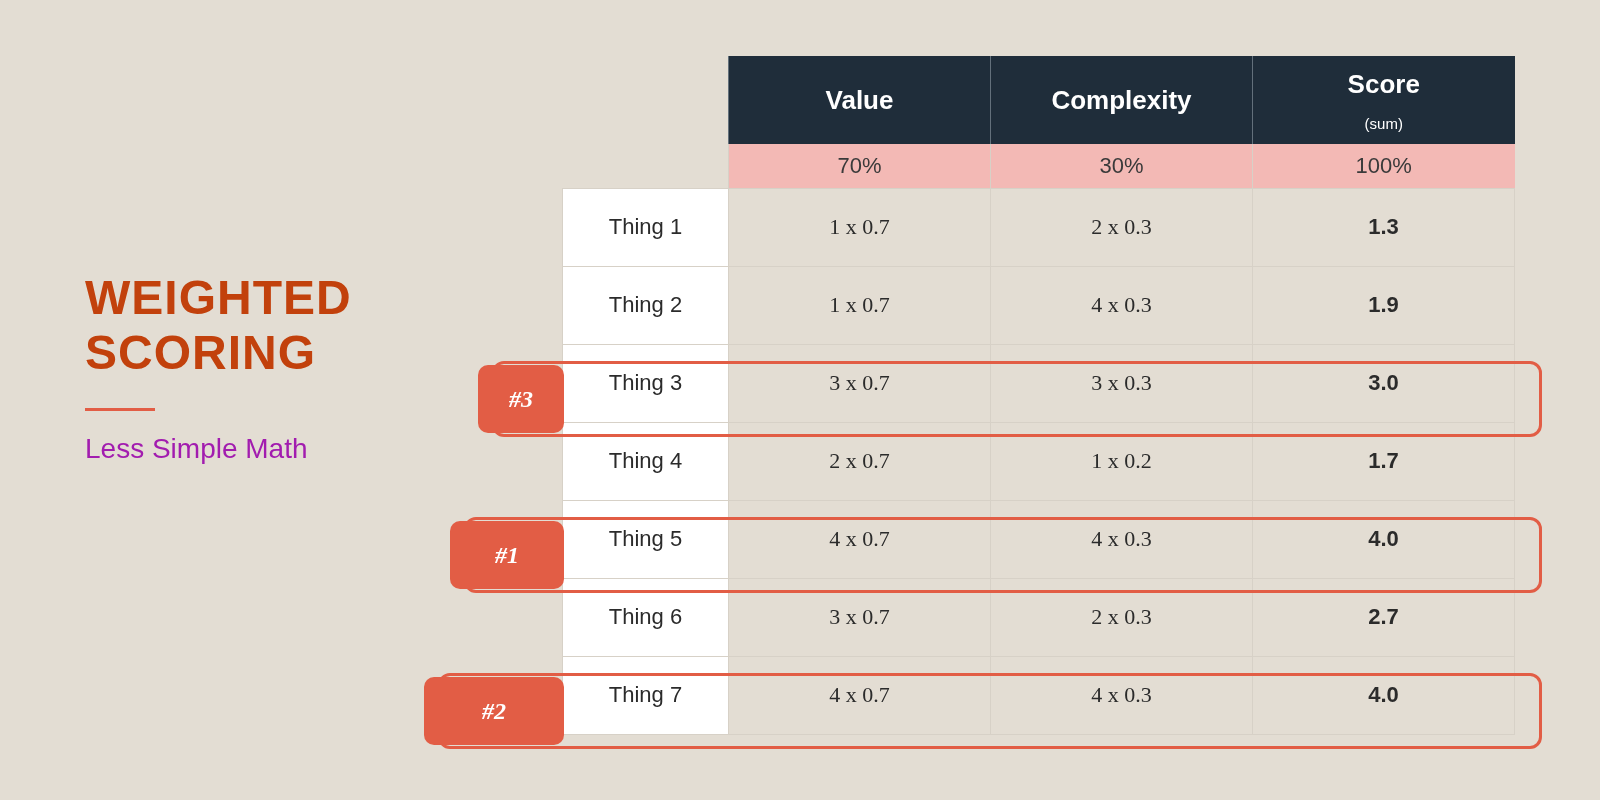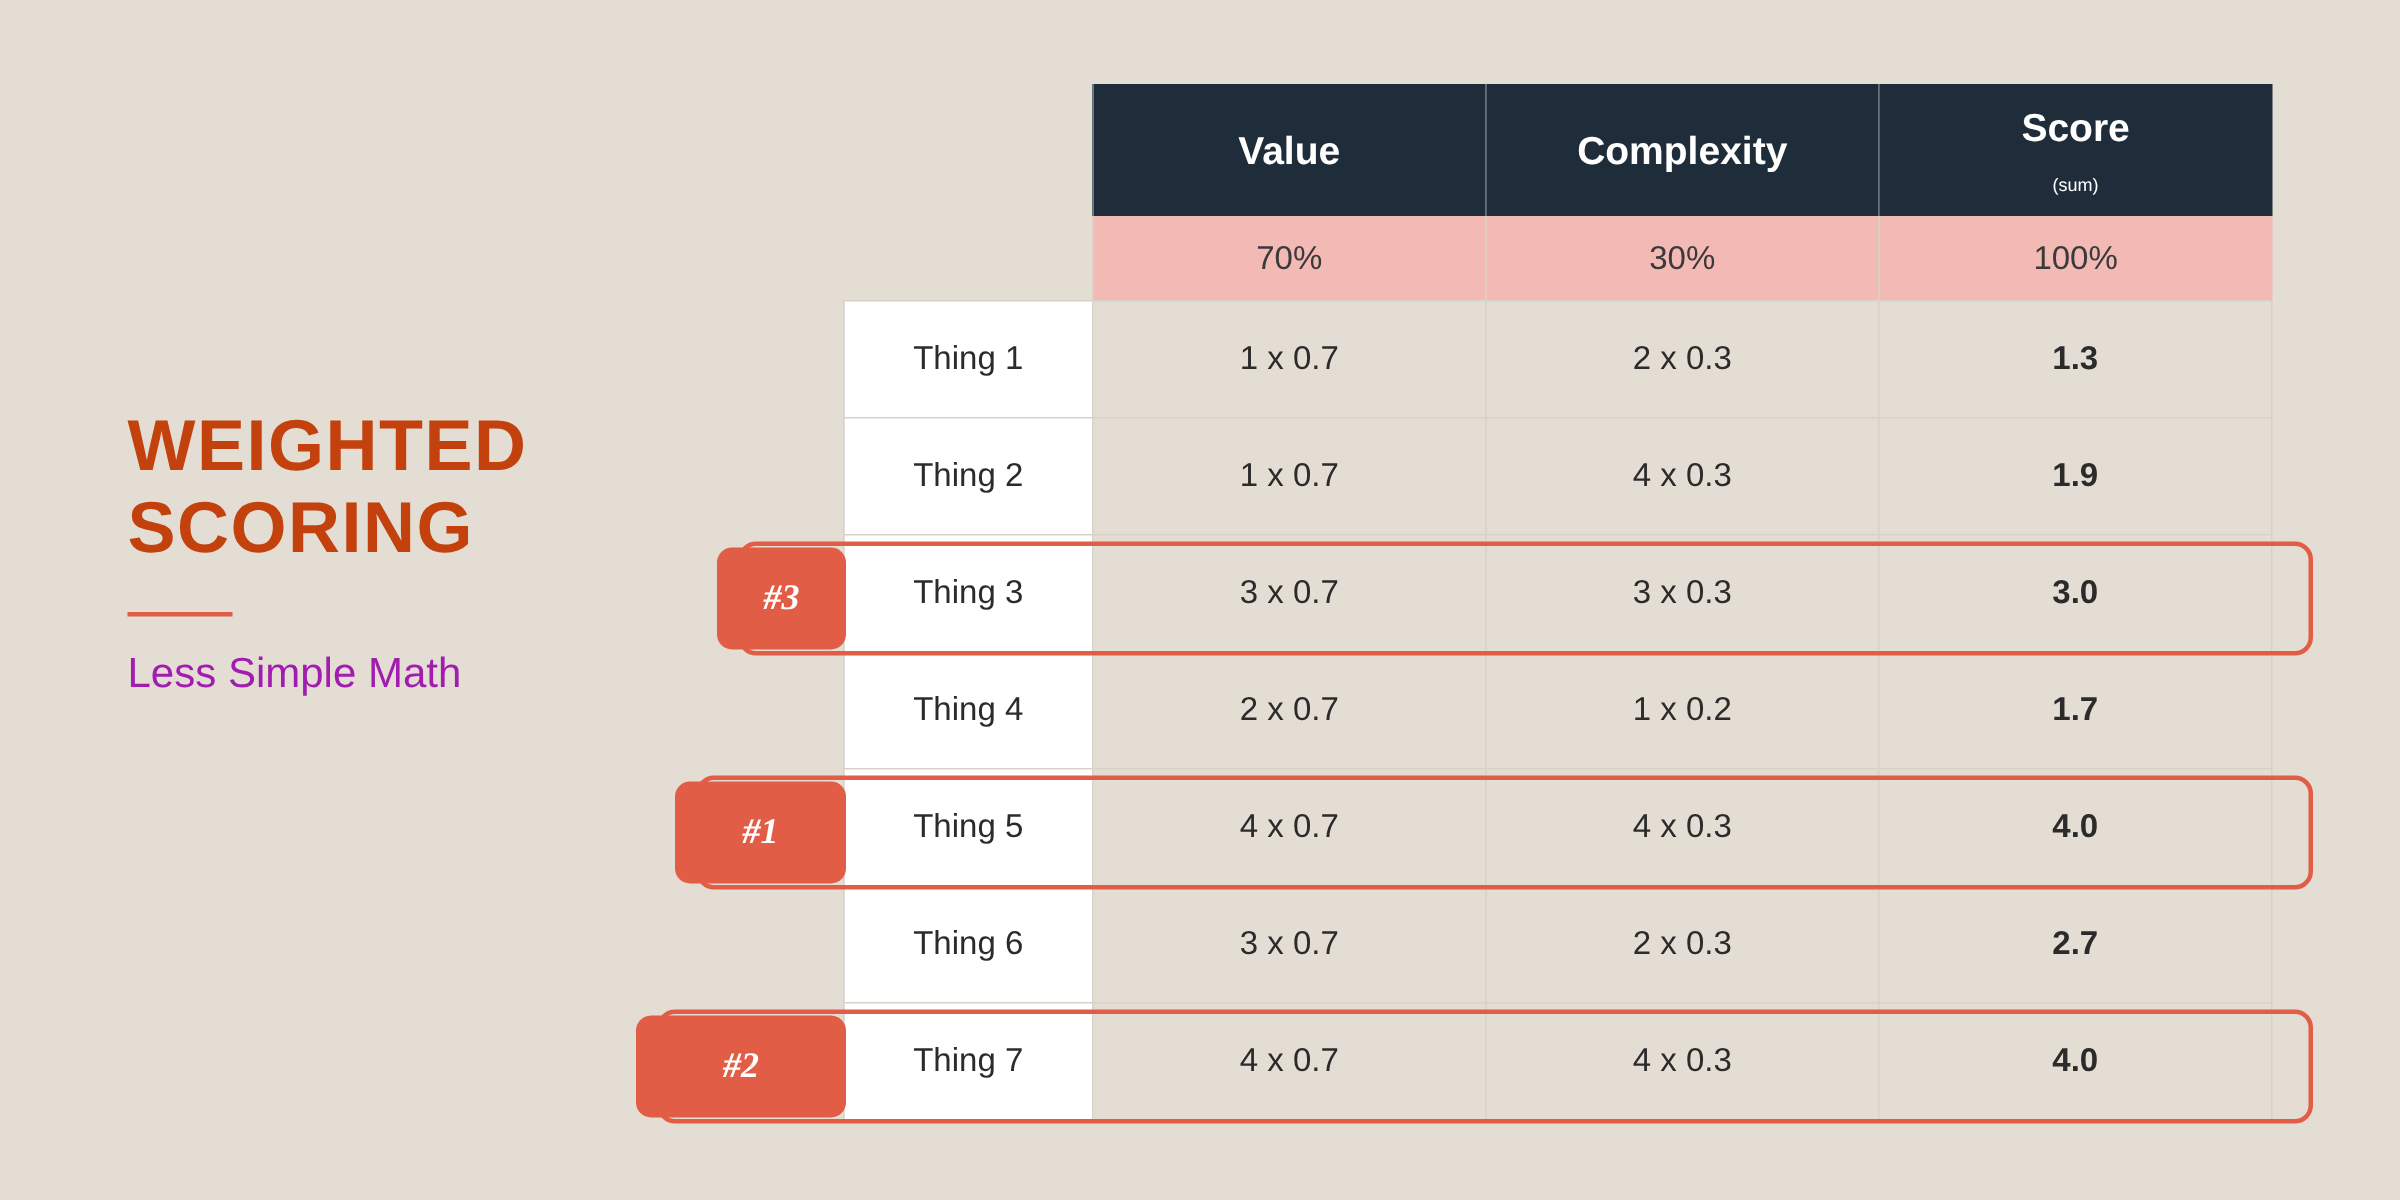--- a/index.html
+++ b/index.html
@@ -59,46 +59,47 @@
   
   tr.hdr th {
     background: #1f2d3a;
     color: #fff;
     height: 88px;
     font-size: 26px;
     font-weight: 700;
     border-left: 1px solid #63707b;
   }
   tr.hdr th:first-child { background: transparent; border: none; }
-  tr.hdr th .sub { display:block; font-size: 12px; font-weight: 400; margin-top: 15px; }
+  tr.hdr th .sub { display:block; font-size: 15px; font-weight: 400; margin-top: 15px; }
 
   
   tr.wt td {
     background: #f3b9b5;
     color: #3a3a3a;
-    height: 56px;
+    height: 44px;
     font-size: 22px;
     border-left: 1px solid #d7d1c7;
   }
   tr.wt td:first-child { background: transparent; border: none; }
 
   
   tr.body td {
     height: 78px;
     font-size: 22px;
     color: #2b2b2b;
     border: 1px solid #d7d1c7;
   }
   tr.body td.label {
     background: #ffffff;
     font-weight: 400;
     border-left: 1px solid #d7d1c7;
   }
   tr.body td.cell {
     background: #e3ddd3;
+    font-family: Liberation Serif, serif;
   }
   tr.body td.score {
     background: #e3ddd3;
     font-weight: 700;
   }
 
   
   .hl {
     position: absolute;
     border: 3px solid #e25d45;

